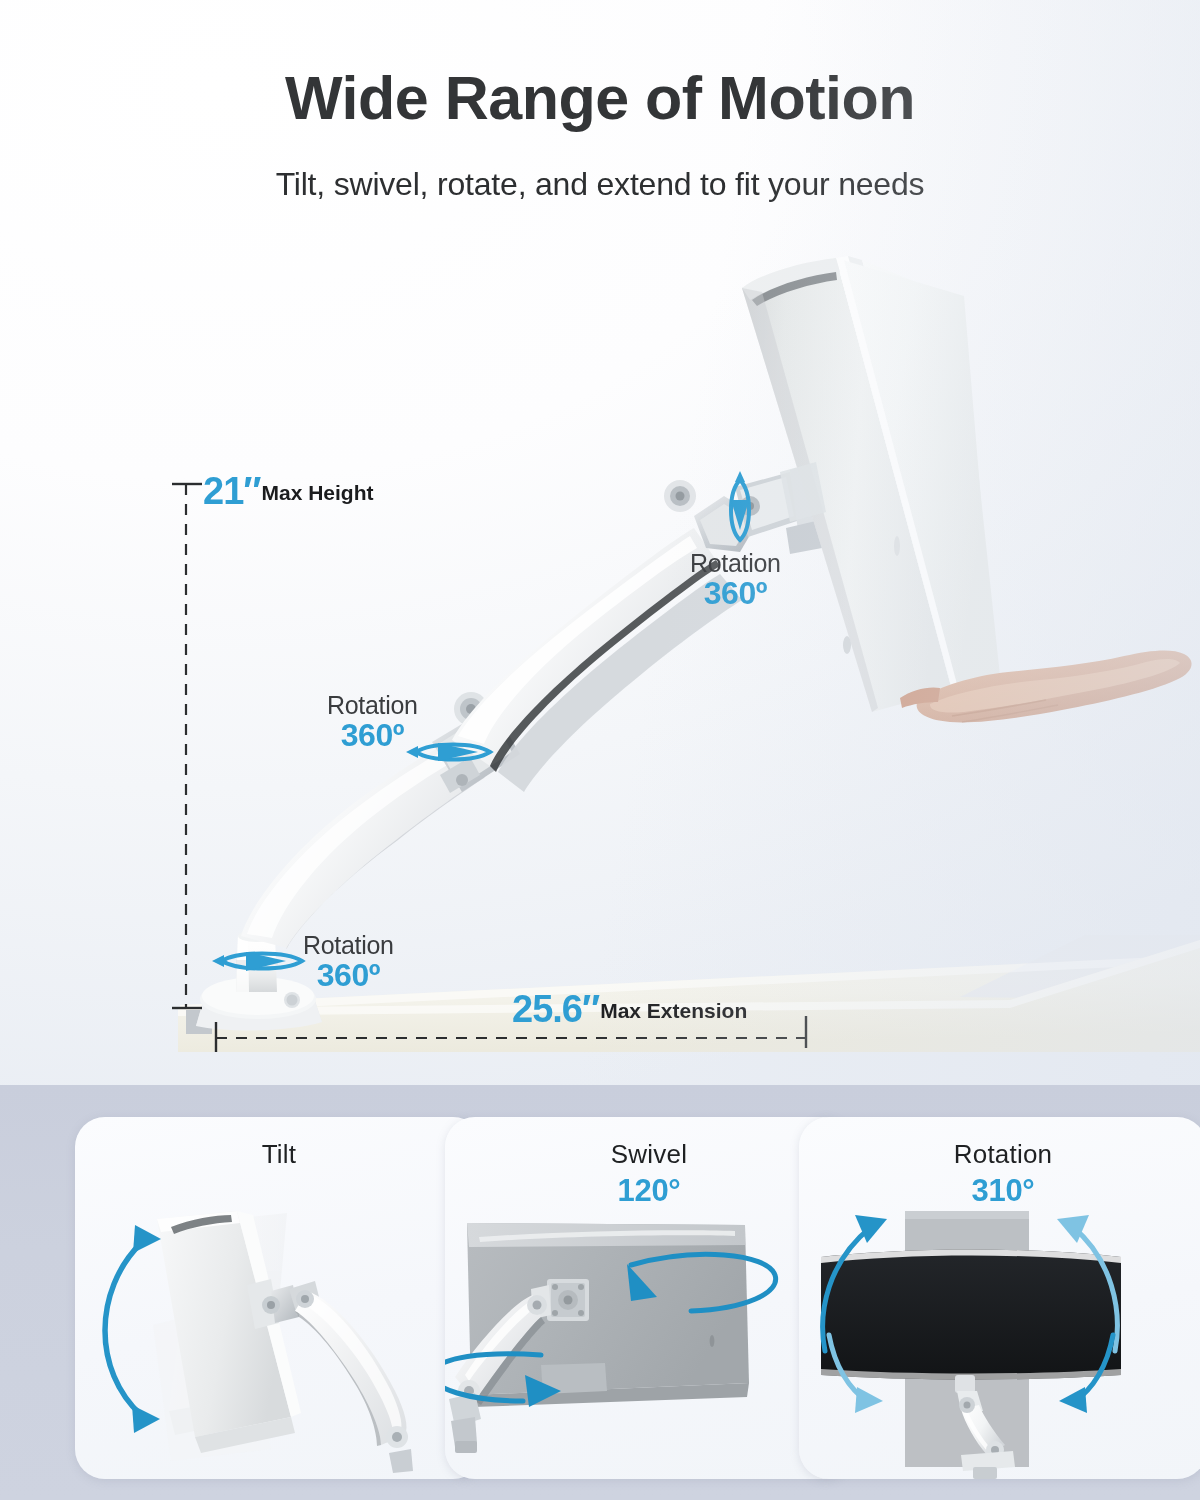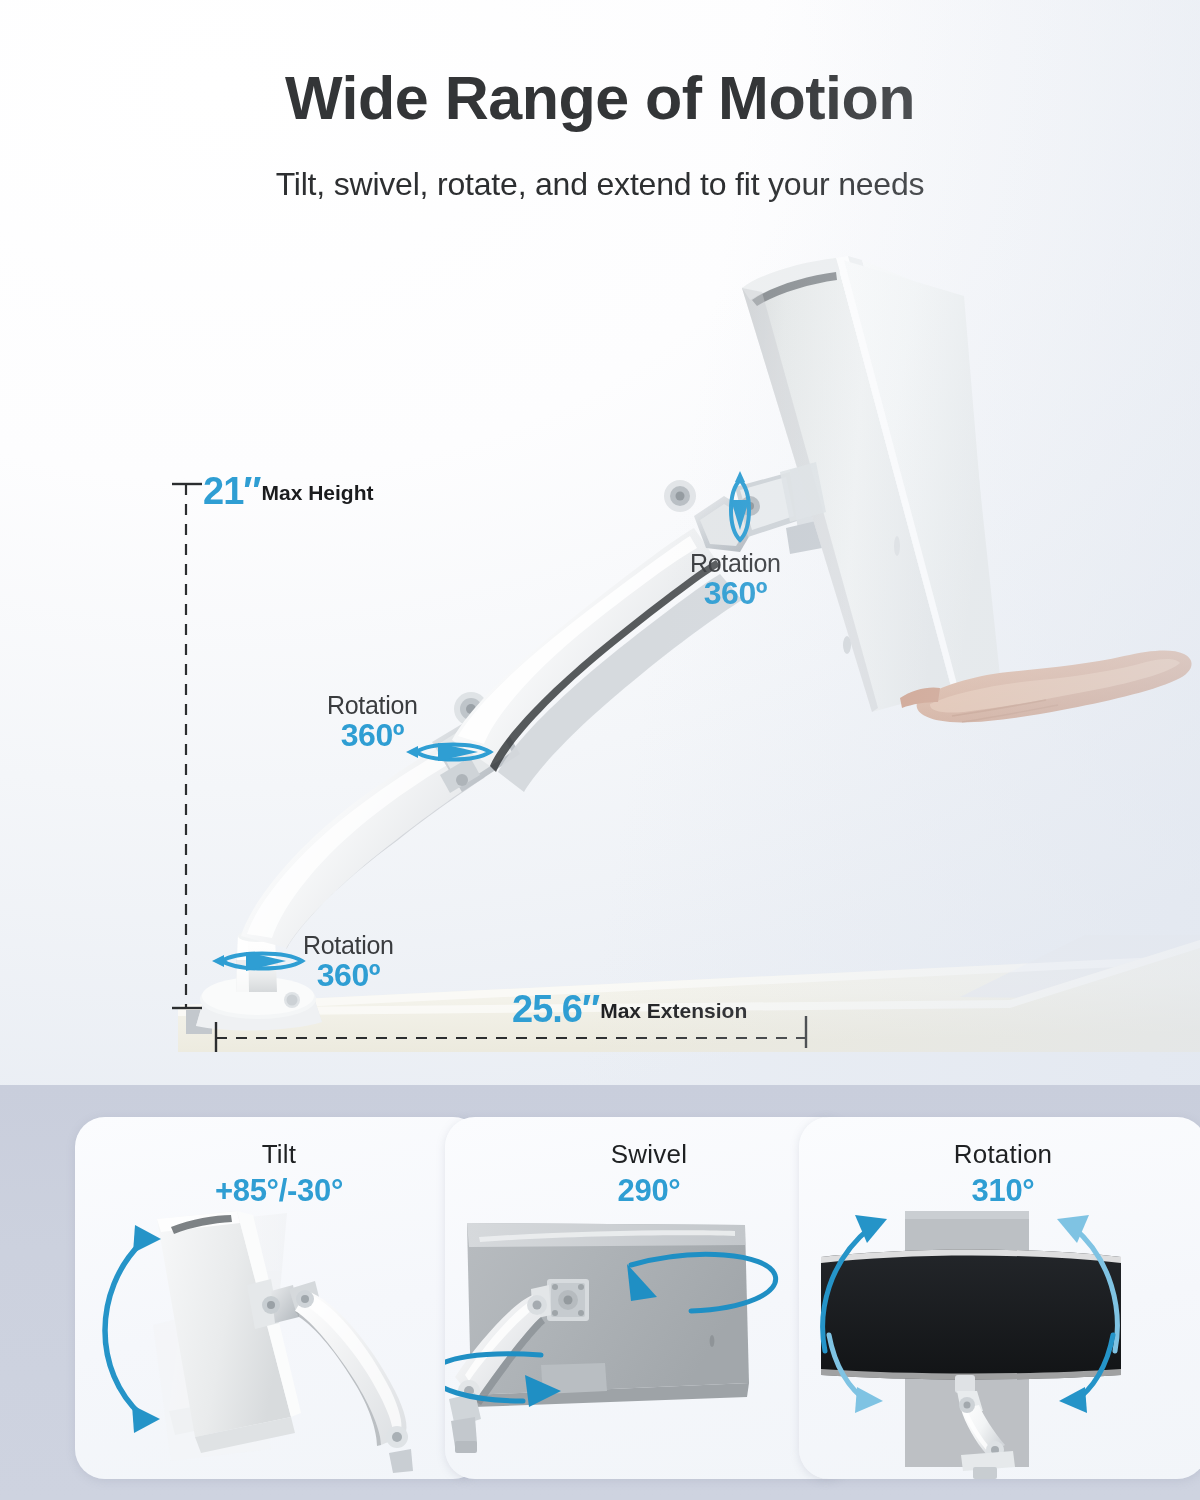--- a/index.html
+++ b/index.html
@@ -320,21 +320,20 @@
   <div id="rot-base" class="rot">
     <span class="cap">Rotation</span>
     <span class="val">360º</span>
   </div>
 </div>
 
 <div id="strip">
 
   <div id="card-tilt" class="card">
     <div class="ctitle">Tilt</div>
-    <div class="cval">+85°/-30°</div>
     <div class="art">
       <svg width="345" height="274" viewBox="0 0 345 274" xmlns="http://www.w3.org/2000/svg">
         <defs>
           <linearGradient id="tMonA" x1="0" y1="0" x2="1" y2="0.3">
             <stop offset="0%" stop-color="#f7f8f9"></stop>
               <stop offset="60%" stop-color="#e9ebec"></stop>
               <stop offset="100%" stop-color="#d8dbdd"></stop>
           </linearGradient>
           <linearGradient id="tMonB" x1="0" y1="0" x2="1" y2="0.3">
             <stop offset="0%" stop-color="#fdfdfe"></stop>
@@ -395,21 +394,21 @@
         <g fill="#2594c8">
           <path d="M60 20 L86 34 L58 48 Z"></path>
           <path d="M57 200 L85 214 L59 228 Z"></path>
         </g>
       </svg>
     </div>
   </div>
 
   <div id="card-swivel" class="card">
     <div class="ctitle">Swivel</div>
-    <div class="cval">290°</div>
+    <div class="cval">120°</div>
     <div class="art">
       <svg width="345" height="274" viewBox="0 0 345 274" xmlns="http://www.w3.org/2000/svg">
         <defs>
           <linearGradient id="sBack" x1="0" y1="0" x2="1" y2="0.4">
             <stop offset="0%" stop-color="#b8bcc0"></stop>
             <stop offset="45%" stop-color="#aeb3b7"></stop>
             <stop offset="100%" stop-color="#a2a7ab"></stop>
           </linearGradient>
           <linearGradient id="sTopBar" x1="0" y1="0" x2="1" y2="0">
             <stop offset="0%" stop-color="#d6d9dc"></stop>

